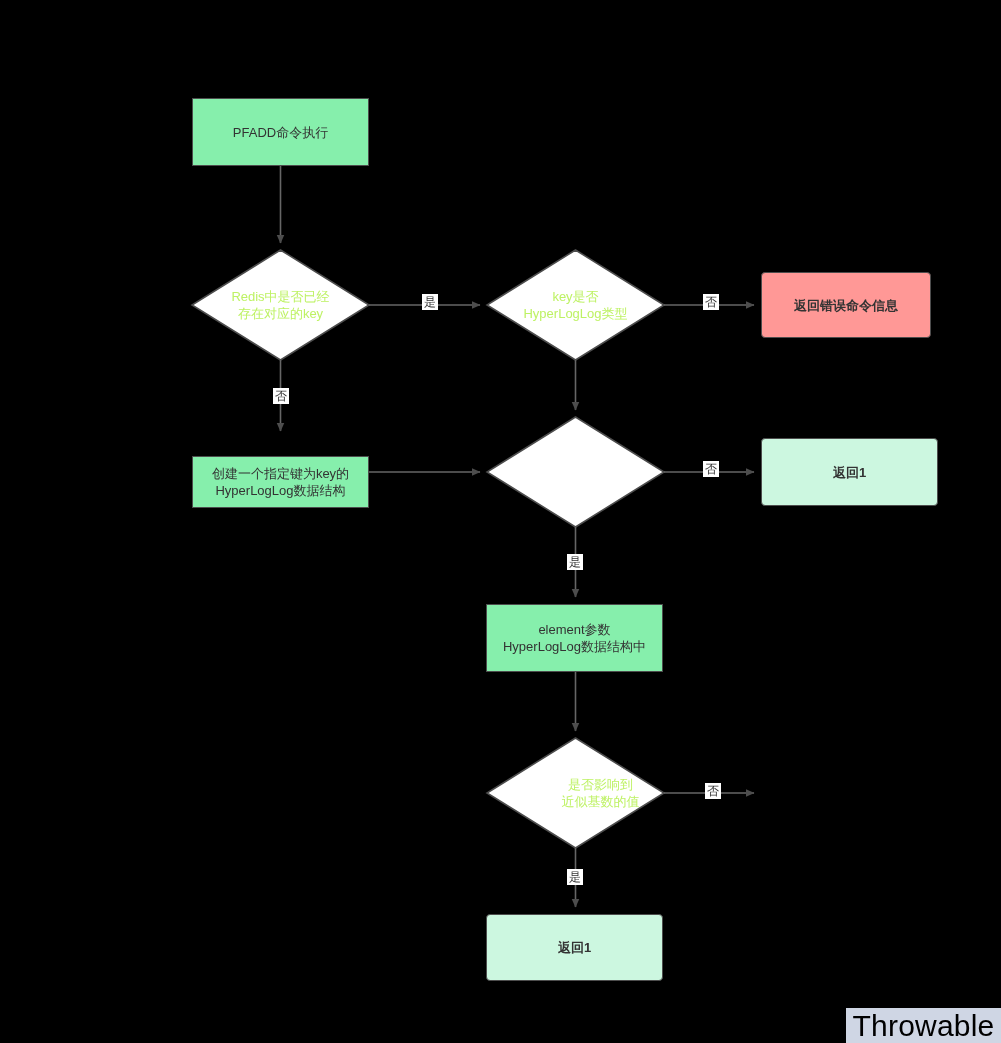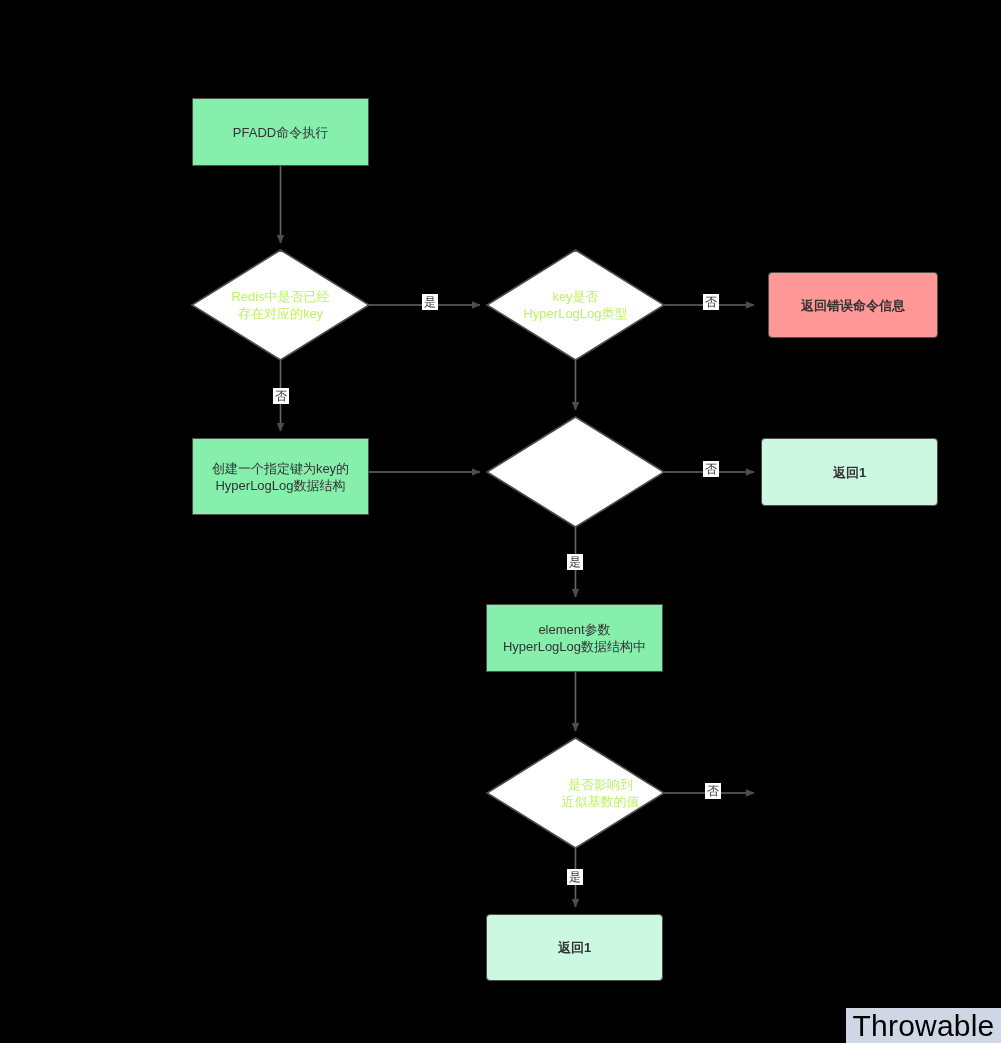--- a/index.html
+++ b/index.html
@@ -128,25 +128,25 @@
   <div class="node decision" style="left:192px; top:250px; width:177px; height:110px;">
     <span class="decision-label">Redis中是否已经
 存在对应的key</span>
   </div>
 
   <div class="node decision" style="left:487px; top:250px; width:177px; height:110px;">
     <span class="decision-label">key是否
 HyperLogLog类型</span>
   </div>
 
-  <div class="node terminal" style="left:761px; top:272px; width:170px; height:66px; background:#ff9896;margin-left:7px;">
+  <div class="node terminal" style="left:761px; top:272px; width:170px; height:66px; background:#ff9896;">
     <span>返回错误命令信息</span>
   </div>
 
-  <div class="node process" style="left:192px; top:438px; width:177px; height:77px;">
+  <div class="node process" style="left:192px; top:456px; width:177px; height:52px;">
     <span>创建一个指定键为key的
 HyperLogLog数据结构</span>
   </div>
 
 
   <div class="node terminal" style="left:761px; top:438px; width:177px; height:68px; background:#ccf7e0;">
     <span>返回1</span>
   </div>
 
   <div class="node process" style="left:486px; top:604px; width:177px; height:68px;">

